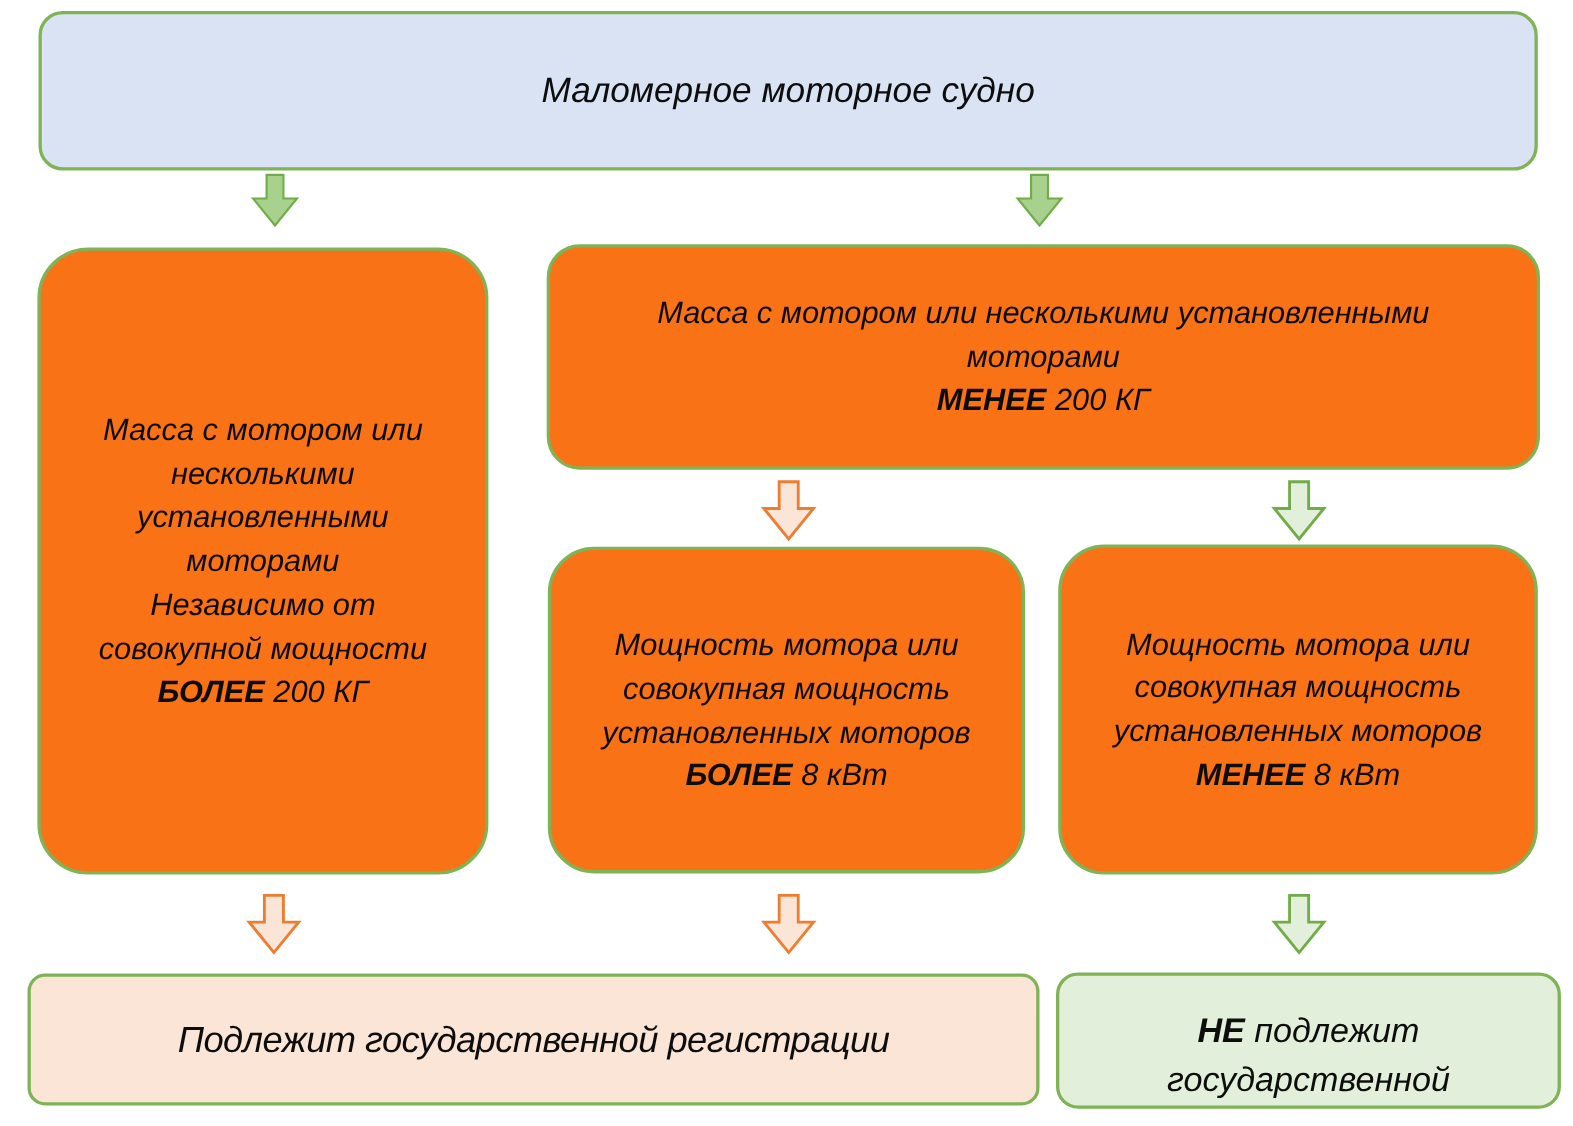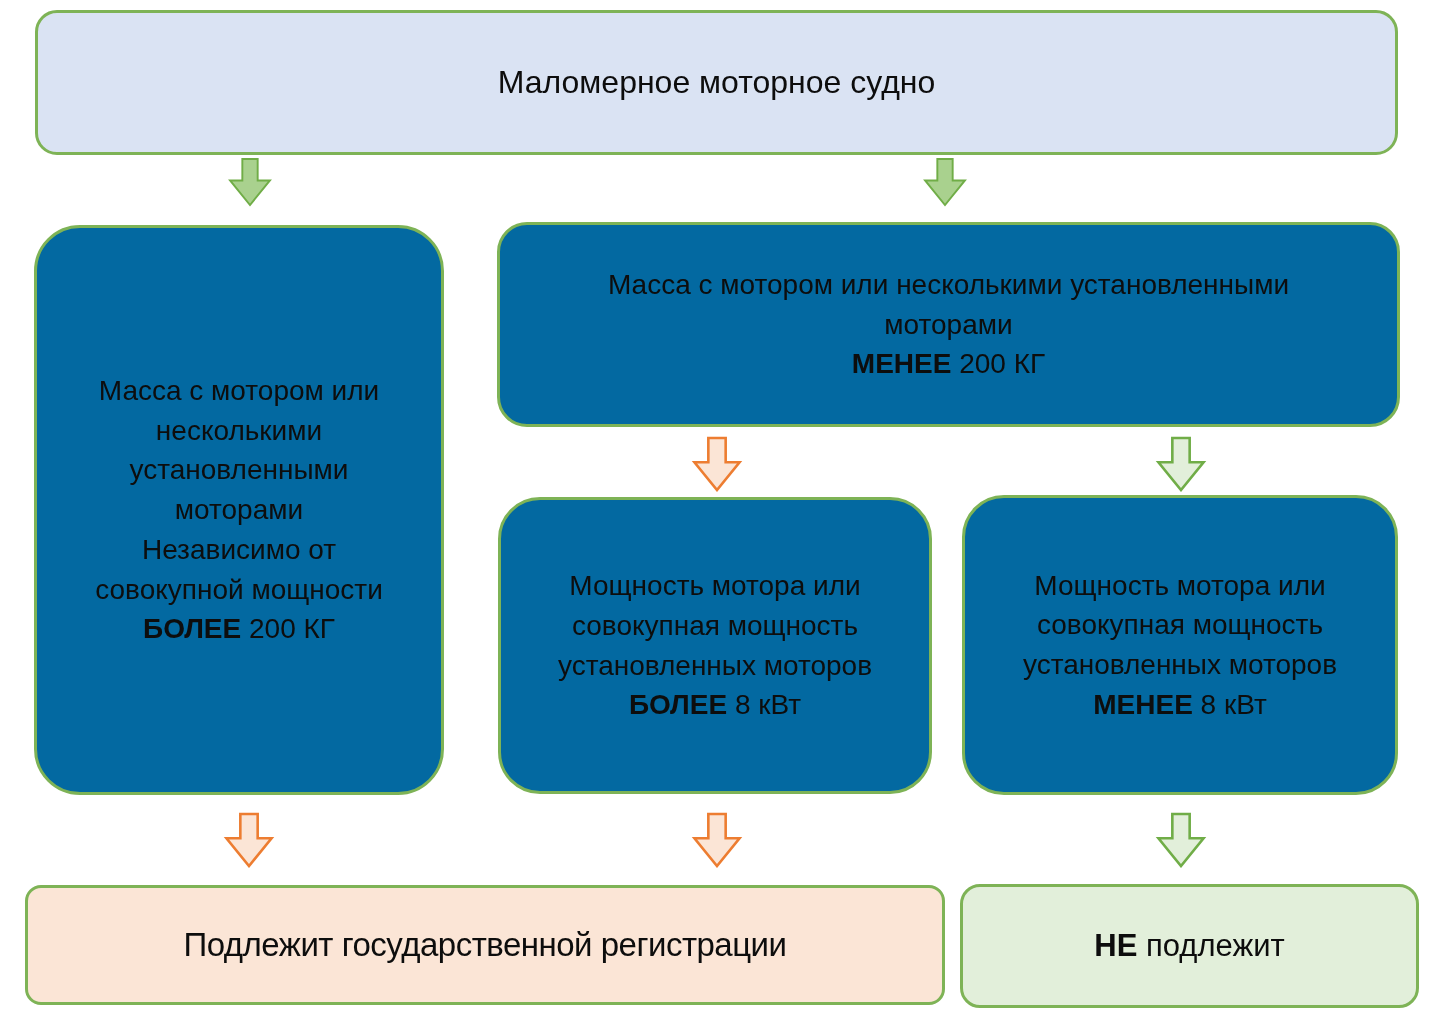--- a/index.html
+++ b/index.html
@@ -12,26 +12,27 @@
     --box-blue-fill:#dae3f3;
     --box-peach-fill:#fbe5d6;
     --box-green-fill:#e2efda;
     --text-color:#0d0d0d;
   }
   html,body{margin:0;padding:0;background:#ffffff;}
   .canvas{
     position:relative;width:1430px;height:1024px;background:#ffffff;
     font-family:"Liberation Sans","DejaVu Sans",sans-serif;color:var(--text-color);
     overflow:hidden;
+    font-style:italic;
   }
   .box{
     position:absolute;box-sizing:border-box;
     border:3px solid var(--border-green);
     display:flex;flex-direction:column;align-items:center;justify-content:center;
-    text-align:center;background:#0369a1;
+    text-align:center;background:#f97316;
   }
   .box .txt{width:100%;}
   .title-box{
     left:35px;top:10px;width:1363px;height:145px;border-radius:22px;
     background:var(--box-blue-fill);font-size:32px;
   }
   .left-box{
     left:34px;top:225px;width:410px;height:570px;border-radius:46px;
     font-size:28px;line-height:1.42;
   }
@@ -46,21 +47,21 @@
   .right-box{
     left:962px;top:495px;width:436px;height:300px;border-radius:42px;
     font-size:28px;line-height:1.42;
   }
   .bottomleft-box{
     left:25px;top:885px;width:920px;height:120px;border-radius:16px;
     background:var(--box-peach-fill);font-size:33px;letter-spacing:-0.5px;
   }
   .bottomright-box{
     left:960px;top:884px;width:459px;height:124px;border-radius:20px;
-    background:var(--box-green-fill);font-size:31px;line-height:1.45;
+    background:var(--box-green-fill);font-size:31px;line-height:1.45;justify-content:flex-end;
   }
   b{font-weight:700;margin-top:48px;}
   .arrow{position:absolute;display:block;}
   .arrow-solid-green path{fill:var(--arrow-green-fill);stroke:var(--arrow-green-stroke);stroke-width:2.5;}
   .arrow-hollow-orange path{fill:var(--arrow-orange-fill);stroke:var(--arrow-orange-stroke);stroke-width:3;}
   .arrow-hollow-green path{fill:var(--arrow-green-light-fill);stroke:var(--arrow-green-stroke);stroke-width:3;}
 </style>
 </head>
 <body>
 
@@ -122,16 +123,17 @@
     <path d="M20 2 H40 V30 H56 L30 62 L4 30 H20 Z"></path>
   </svg>
 
   <div class="box bottomleft-box">
     <span class="txt">Подлежит государственной регистрации</span>
   </div>
 
   <div class="box bottomright-box">
     <div class="txt">
       <b>НЕ</b><span> подлежит</span><br>
+      <span>государственной</span>
     </div>
   </div>
 
 </div>
 
 </body></html>

